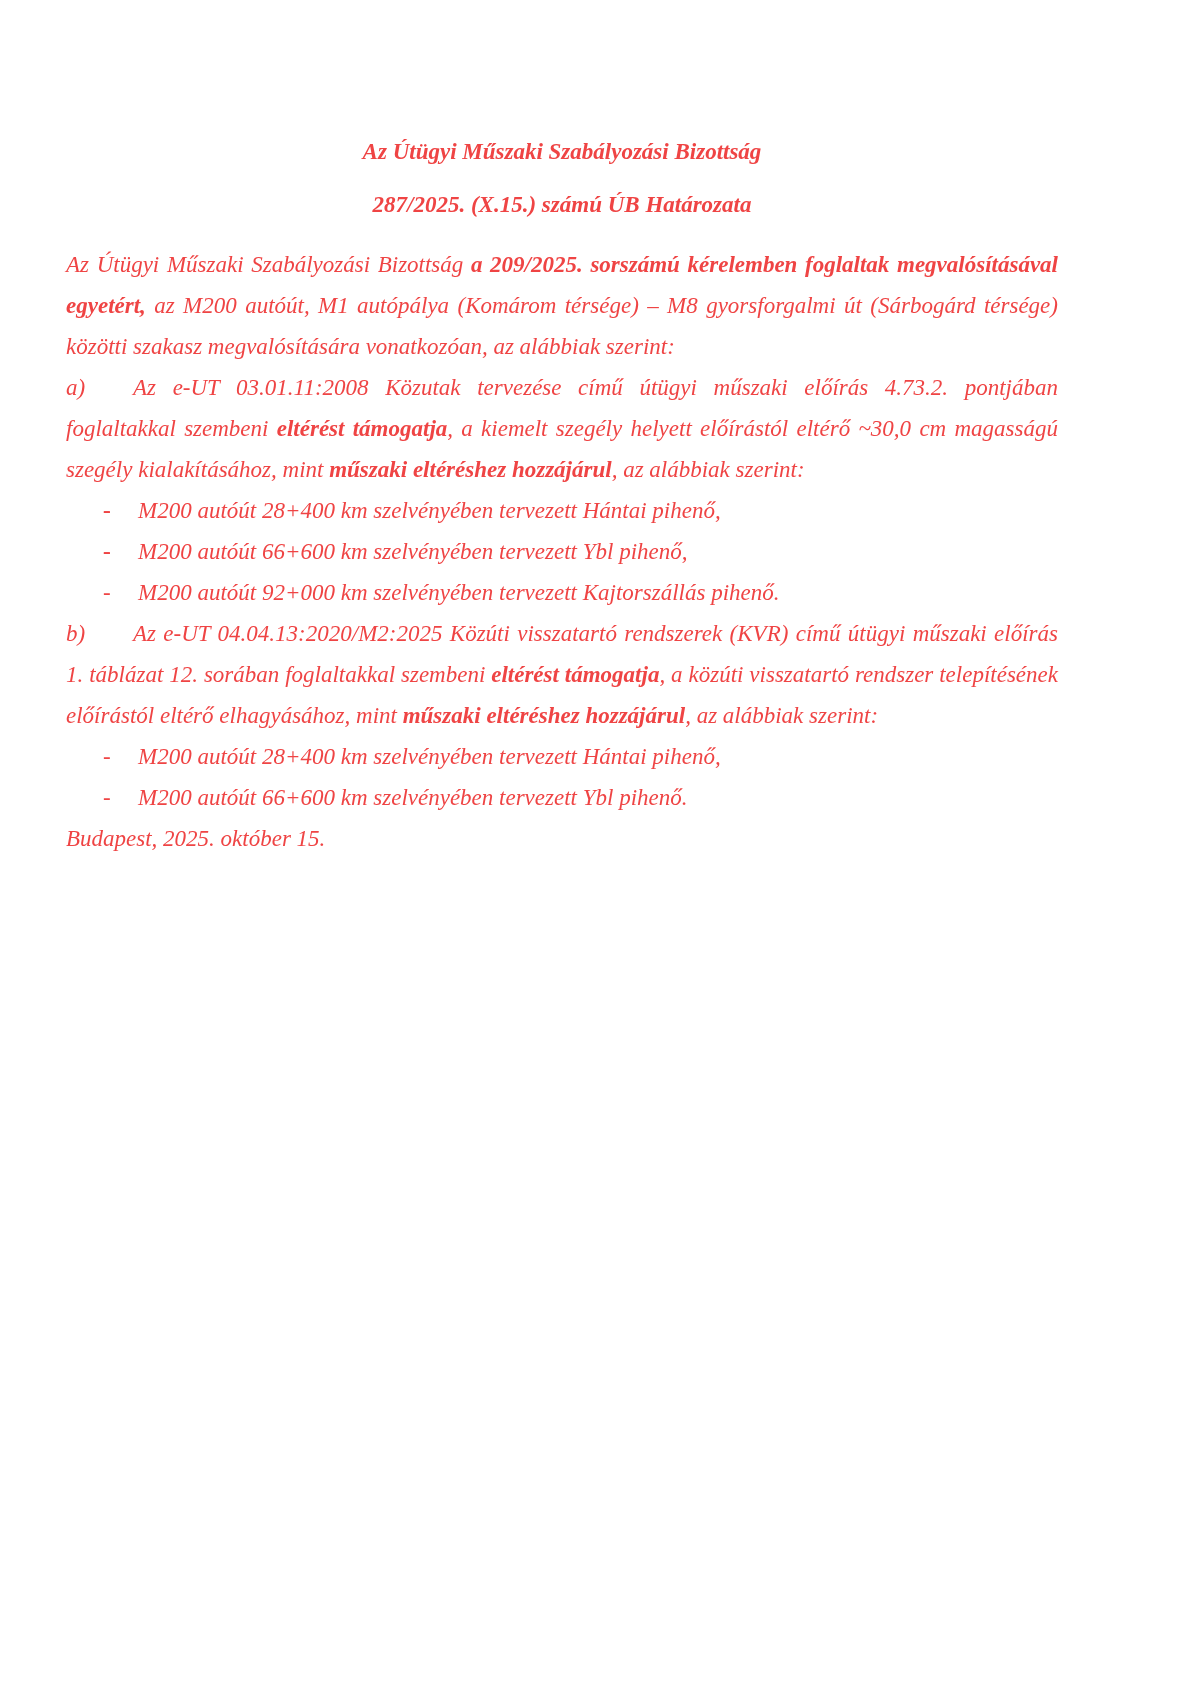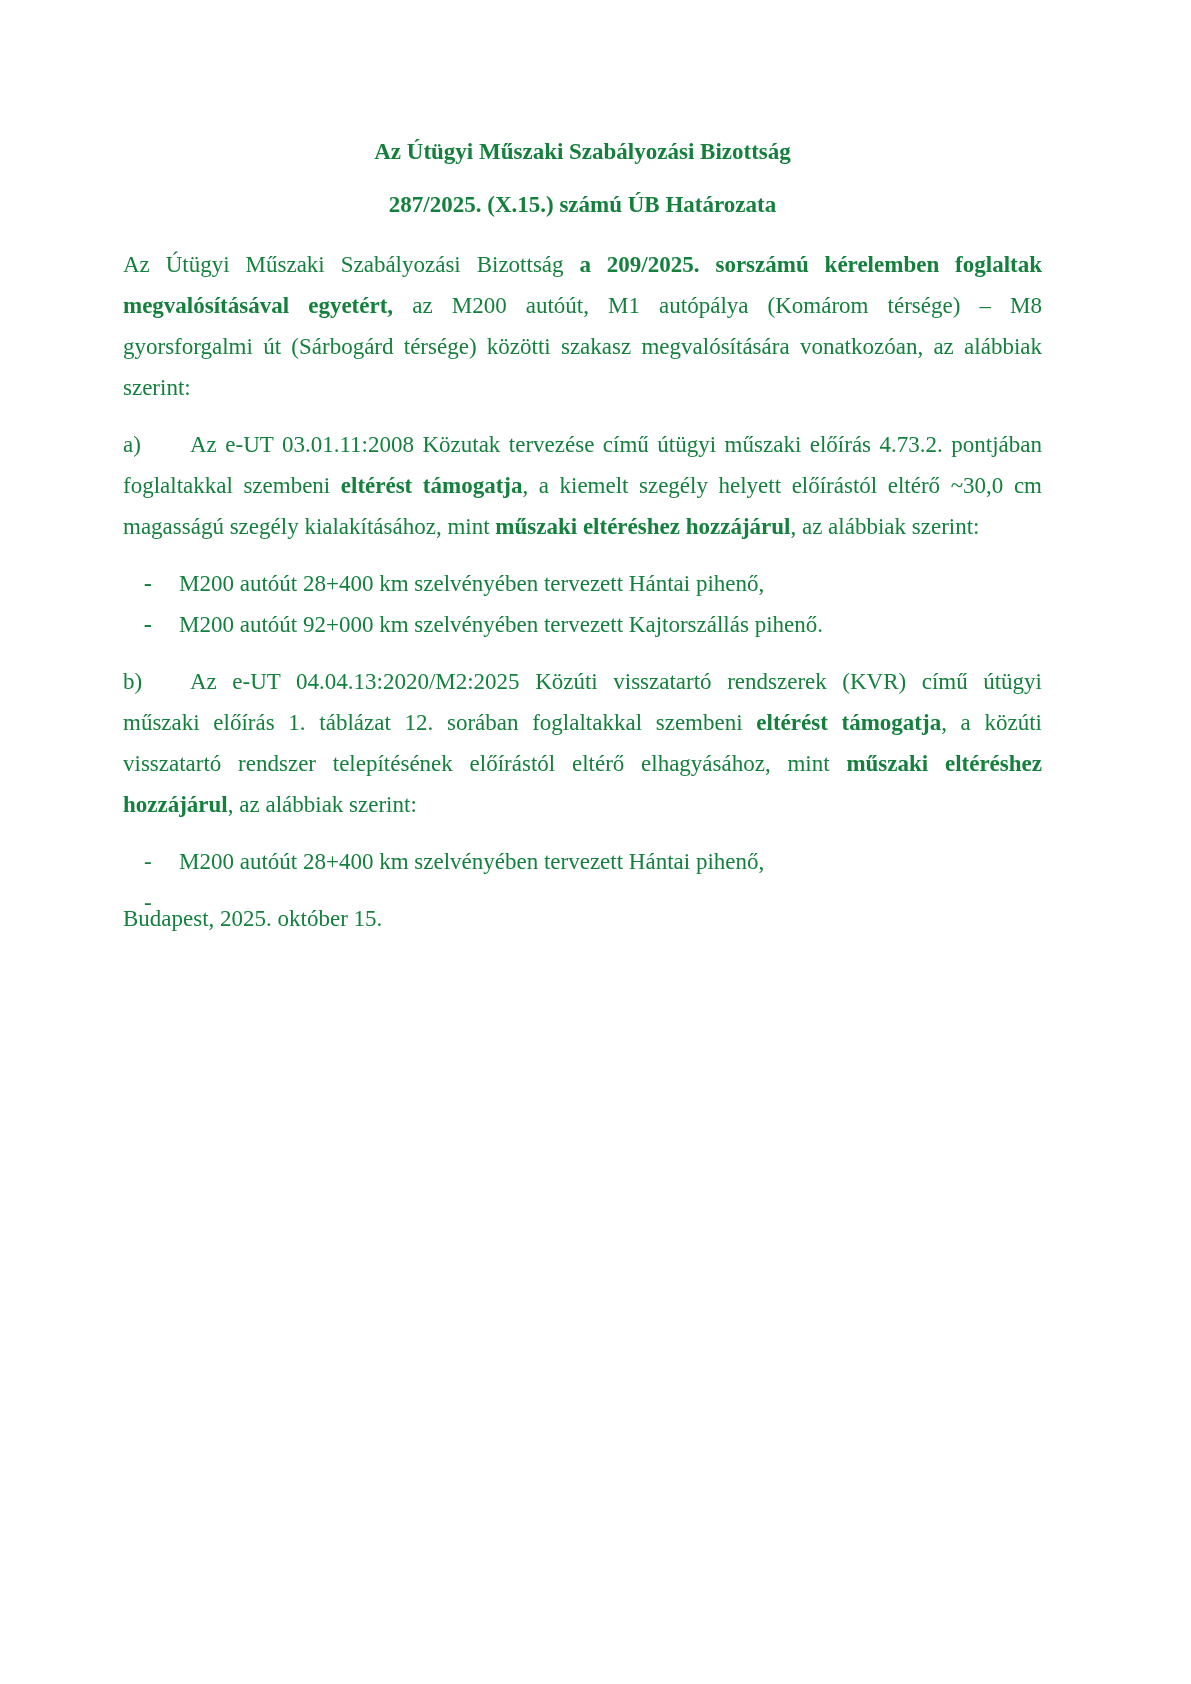--- a/index.html
+++ b/index.html
@@ -6,36 +6,37 @@
     margin: 0;
     padding: 0;
     background: #ffffff;
   }
   .page {
     position: relative;
     width: 1191px;
     height: 1684px;
     margin: 0 auto;
     background: #ffffff;
-    color: #15803d;
+    color: #ef4444;
     font-family: "Liberation Serif", "DejaVu Serif", serif;
     font-size: 23px;
     box-sizing: border-box;
-    padding: 138px 133px 0 107px;
+    padding: 138px 133px 0 66px;
     overflow: hidden;
+    font-style: italic;
   }
   .title-line {
     font-weight: bold;
     text-align: center;
     font-size: 23px;
     line-height: 28px;
     margin: 0 0 25px 0;
   }
   p.body {
-    margin: 16px;
+    margin: 0;
     line-height: 41px;
     text-align: justify;
   }
   .intro {
     margin-top: 70px;
   }
   .item-para {
     margin-top: 17px;
   }
   .item-label {
@@ -70,26 +71,26 @@
   <p class="title-line">287/2025. (X.15.) számú ÚB Határozata</p>
 
   <p class="body intro"><span>Az Útügyi Műszaki Szabályozási Bizottság </span><b>a 209/2025. sorszámú kérelemben foglaltak megvalósításával egyetért,</b><span> az M200 autóút, M1 autópálya (Komárom térsége) – M8 gyorsforgalmi út (Sárbogárd térsége) közötti szakasz megvalósítására vonatkozóan, az alábbiak szerint:</span></p>
 
   <p class="body item-para"><span class="item-label">a)</span><span>Az e-UT 03.01.11:2008 Közutak tervezése című útügyi műszaki előírás 4.73.2. pontjában foglaltakkal szembeni </span><b>eltérést támogatja</b><span>, a kiemelt szegély helyett előírástól eltérő ~30,0 cm magasságú szegély kialakításához, mint </span><b>műszaki eltéréshez hozzájárul</b><span>, az alábbiak szerint:</span></p>
 
   <div class="bullets">
     <div class="bullet"><span class="dash">-</span></div>
     <div class="bullet"><span class="dash">-</span><span>M200 autóút 28+400 km szelvényében tervezett Hántai pihenő,</span></div>
     <div class="bullet"><span class="dash">-</span></div>
-    <div class="bullet"><span class="dash">-</span></div>
+    <div class="bullet"><span class="dash">-</span><span>M200 autóút 66+600 km szelvényében tervezett Ybl pihenő,</span></div>
     <div class="bullet"><span class="dash">-</span><span>M200 autóút 92+000 km szelvényében tervezett Kajtorszállás pihenő.</span></div>
   </div>
 
   <p class="body"><span class="item-label">b)</span><span>Az e-UT 04.04.13:2020/M2:2025 Közúti visszatartó rendszerek (KVR) című útügyi műszaki előírás 1. táblázat 12. sorában foglaltakkal szembeni </span><b>eltérést támogatja</b><span>, a közúti visszatartó rendszer telepítésének előírástól eltérő elhagyásához, mint </span><b>műszaki eltéréshez hozzájárul</b><span>, az alábbiak szerint:</span></p>
 
   <div class="bullets">
     <div class="bullet"><span class="dash">-</span><span>M200 autóút 28+400 km szelvényében tervezett Hántai pihenő,</span></div>
-    <div class="bullet"><span class="dash">-</span></div>
+    <div class="bullet"><span class="dash">-</span><span>M200 autóút 66+600 km szelvényében tervezett Ybl pihenő.</span></div>
   </div>
 
   <p class="body date-line">Budapest, 2025. október 15.</p>
 
 </div>
 
 </body></html>

